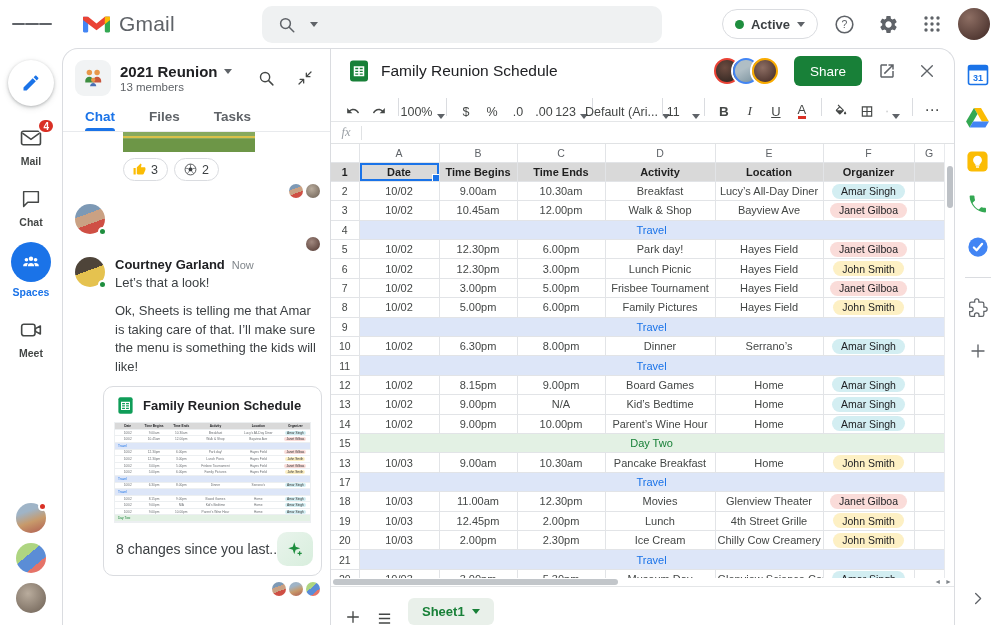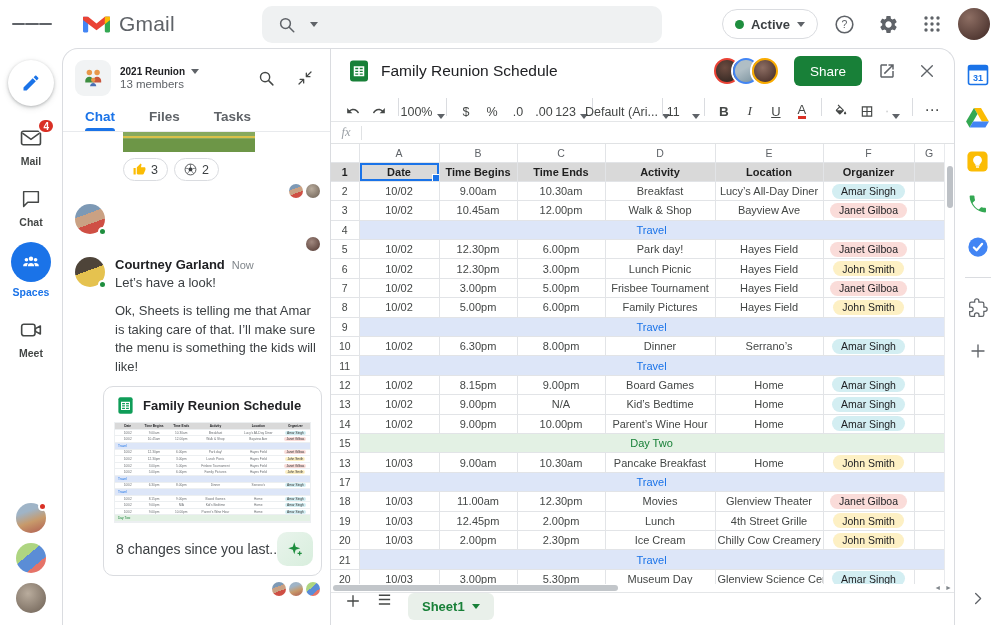--- a/index.html
+++ b/index.html
@@ -42,21 +42,21 @@
   .rail-avs{margin-top:auto;margin-bottom:12px;display:flex;flex-direction:column;gap:10px;align-items:center}
   .rail-av{width:30px;height:30px;position:relative;cursor:pointer}
   .rail-dot{position:absolute;top:-1px;right:-1px;width:9px;height:9px;border-radius:50%;background:#d93025;border:2px solid #fff}
   
   #main{position:absolute;top:48px;left:62px;width:893px;bottom:0;background:#fff;border:1px solid #dadce0;border-bottom:0;border-radius:16px 16px 0 0;display:flex;overflow:hidden}
   
   #chat{width:268px;border-right:1px solid #dadce0;display:flex;flex-direction:column;overflow:hidden}
   .chat-head{display:flex;align-items:center;padding:11px 10px 6px 12px;gap:9px}
   .space-av{width:36px;height:36px;border-radius:9px;background:#f1f3f4;display:flex;align-items:center;justify-content:center;flex:none}
   .space-meta{flex:1;min-width:0}
-  .space-name{font-size:10px;font-weight:700;color:#202124;display:flex;align-items:center;gap:6px;white-space:nowrap}
+  .space-name{font-size:15px;font-weight:700;color:#202124;display:flex;align-items:center;gap:6px;white-space:nowrap}
   .space-members{font-size:11.5px;color:#5f6368;margin-top:1px}
   .head-ic{width:30px;height:30px;display:flex;align-items:center;justify-content:center;cursor:pointer;flex:none}
   .tabs{display:flex;gap:34px;padding:0 0 0 22px;border-bottom:1px solid #e8eaed;height:30px}
   .tab{font-size:13.5px;font-weight:700;color:#5f6368;position:relative;display:flex;align-items:center;cursor:pointer}
   .tab.active{color:var(--accent)}
   .tab.active::after{content:"";position:absolute;left:0;right:0;bottom:0;height:3px;border-radius:3px 3px 0 0;background:var(--accent)}
   .photo{margin-left:60px;width:132px;height:20px;background:linear-gradient(180deg,#86a95e 0 35%,#6d9647 35%);position:relative;flex:none}
   .photo::after{content:"";position:absolute;left:0;right:0;top:4px;height:2px;background:#d9c14a}
   .reactions{display:flex;gap:6px;margin:6px 0 0 60px}
   .react{height:23px;border:1px solid #dadce0;border-radius:12px;display:flex;align-items:center;gap:5px;padding:0 9px;cursor:pointer;background:#fff}
@@ -118,21 +118,21 @@
   td.band{text-align:left;padding-left:10px}
   td.band.trav{background:var(--travel-bg);color:var(--travel-text)}
   td.band.day{background:var(--day-bg);color:var(--day-text)}
   .pill{display:inline-block;border-radius:10px;padding:1.5px 9px;font-size:10.5px;color:#202124}
   .vscroll{position:absolute;top:0;right:0;bottom:0;width:10px;background:#fff;border-left:1px solid #e8eaed}
   .vthumb{position:absolute;top:22px;left:2px;width:6px;height:42px;border-radius:3px;background:#bdc1c6}
   .hscroll{height:8px;position:relative;background:#fff}
   .hthumb{position:absolute;top:1px;left:2px;height:6px;width:285px;border-radius:3px;background:#c2c6ca}
   .hs-arrows{position:absolute;right:2px;top:0;display:flex;gap:4px;font-size:7px;color:#80868b}
   
-  .sheetbar{height:33px;border-top:1px solid #e4e6e8;display:flex;align-items:flex-start;padding-left:14px;gap:16px}
+  .sheetbar{height:39px;border-top:1px solid #e4e6e8;display:flex;align-items:flex-end;padding-left:14px;gap:16px}
   .sheet-tab{height:27px;display:flex;align-items:center;gap:7px;background:#e9f0ea;border-radius:6px;padding:0 14px;cursor:pointer}
   .sheet-tab-label{font-size:13px;font-weight:700;color:var(--share-green)}
   .caret-green{border-top-color:var(--share-green)}
   
   #rightrail{position:absolute;top:48px;right:0;width:45px;bottom:0;display:flex;flex-direction:column;align-items:center;padding-top:14px;gap:17px}
   .rr-ic{width:26px;height:26px;display:flex;align-items:center;justify-content:center;cursor:pointer}
   .rr-div{width:26px;height:1px;background:#dadce0}
   .rr-bottom{margin-top:auto;margin-bottom:14px}
 </style>
 </head>
@@ -332,21 +332,21 @@
 
     <div class="msg">
       <div class="msg-av av av-b">
           <span class="presence"></span>
         </div>
       <div class="msg-body">
         <div class="msg-head">
           <span class="msg-author">Courtney Garland</span>
           <span class="msg-time">Now</span>
         </div>
-        <p>Let’s have a look!</p>
+        <p>Let’s that a look!</p>
         <p>Ok, Sheets is telling me that Amar is taking care of that. I’ll make sure the menu is something the kids will like!</p>
       </div>
     </div>
 
     <div class="fcard">
       <div class="fcard-head">
         <span>
           <svg width="19" height="19" viewBox="0 0 24 24">
               <rect x="3" y="1.5" width="18" height="21" rx="2.5" fill="#0f9d58"></rect>
               <path d="M7 8h10v9H7zM7 11h10M7 14h10M12 8v9" stroke="#fff" stroke-width="1.4" fill="none"></path>

